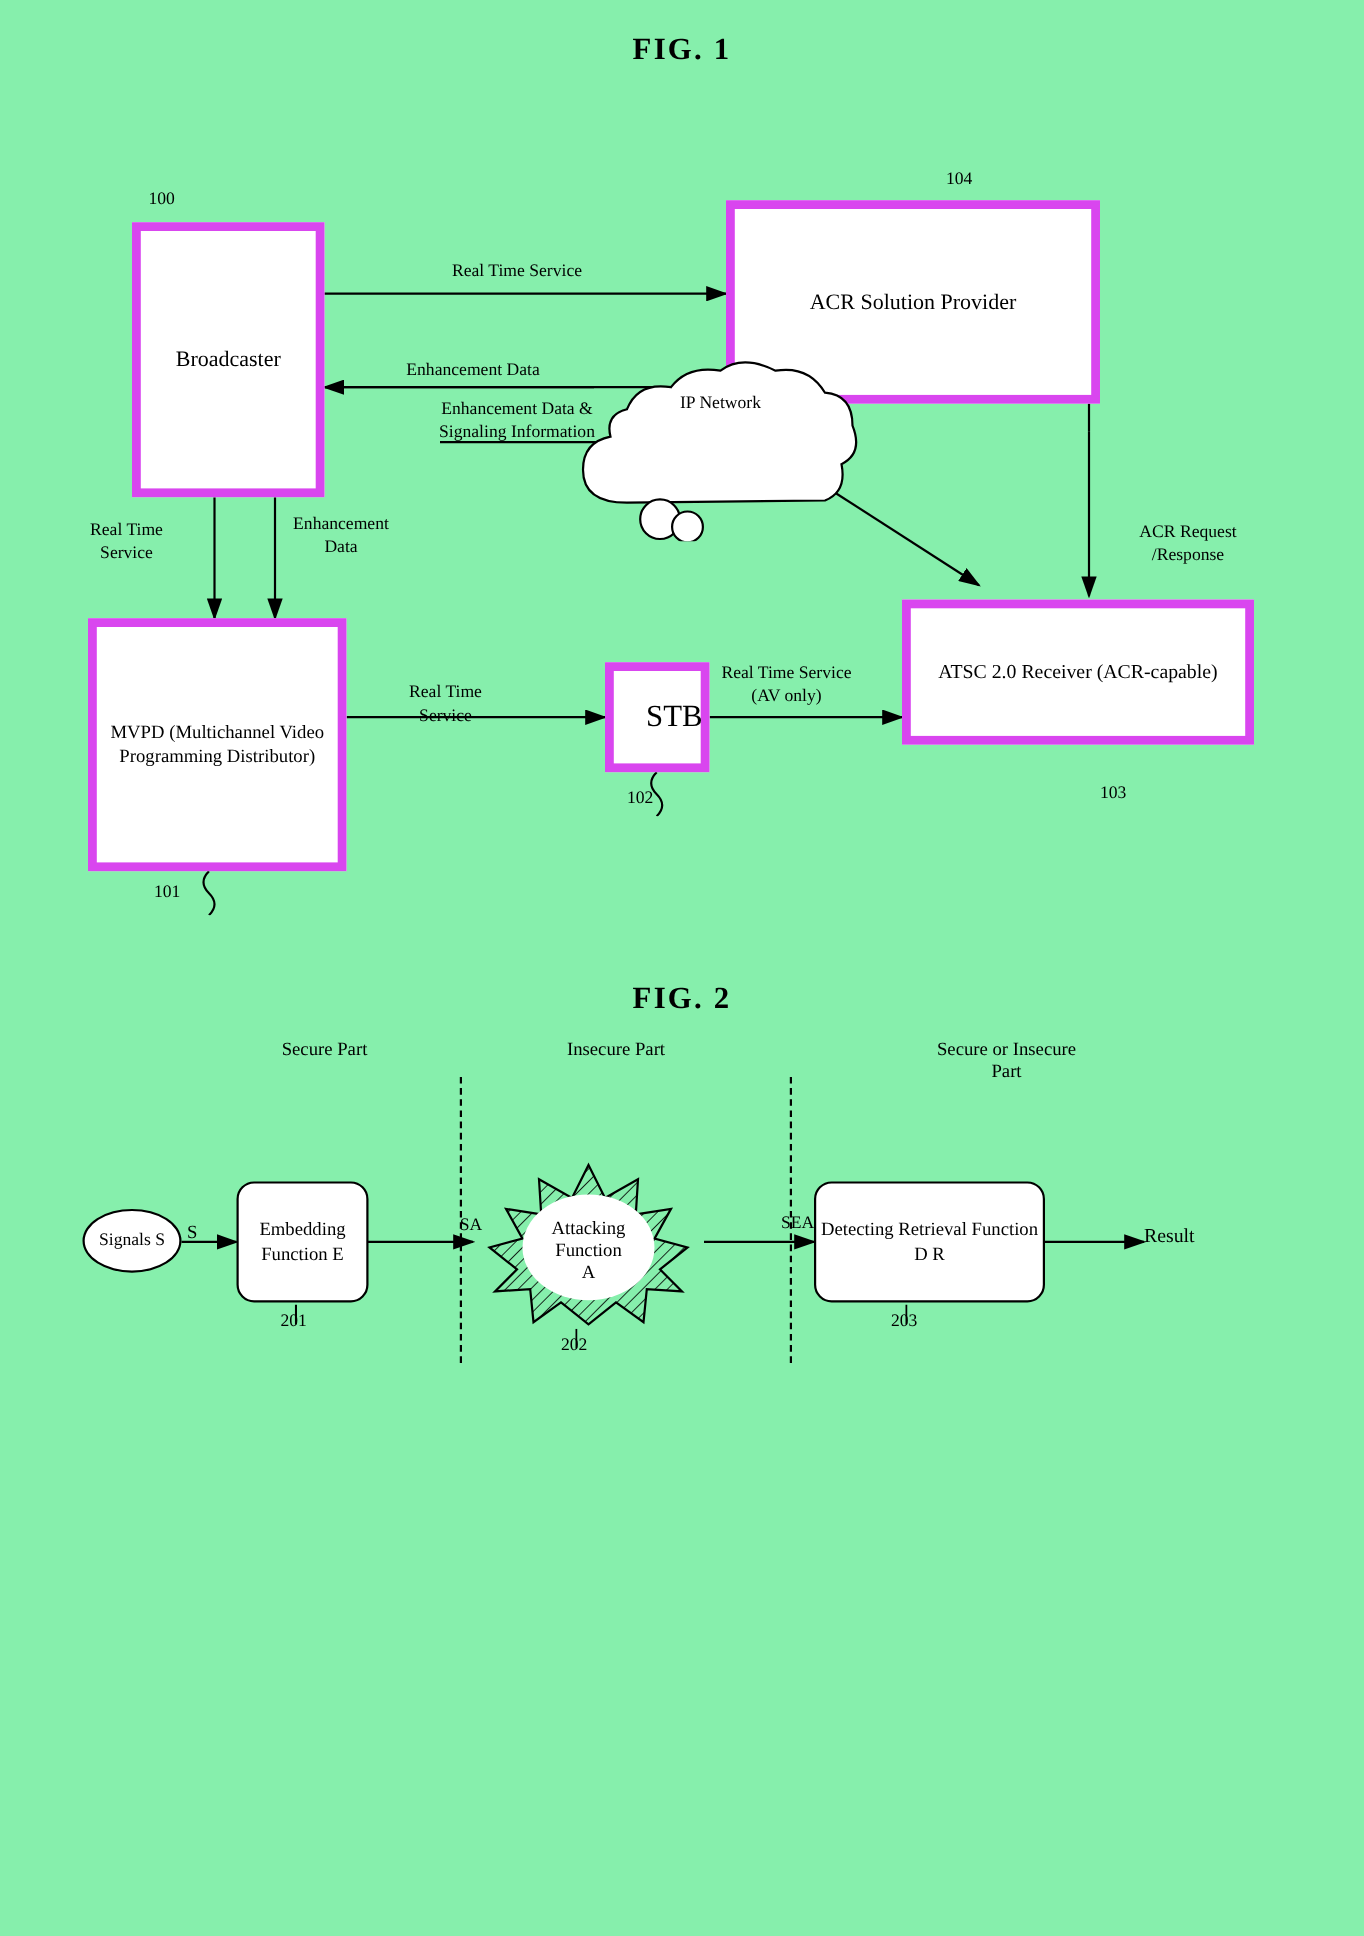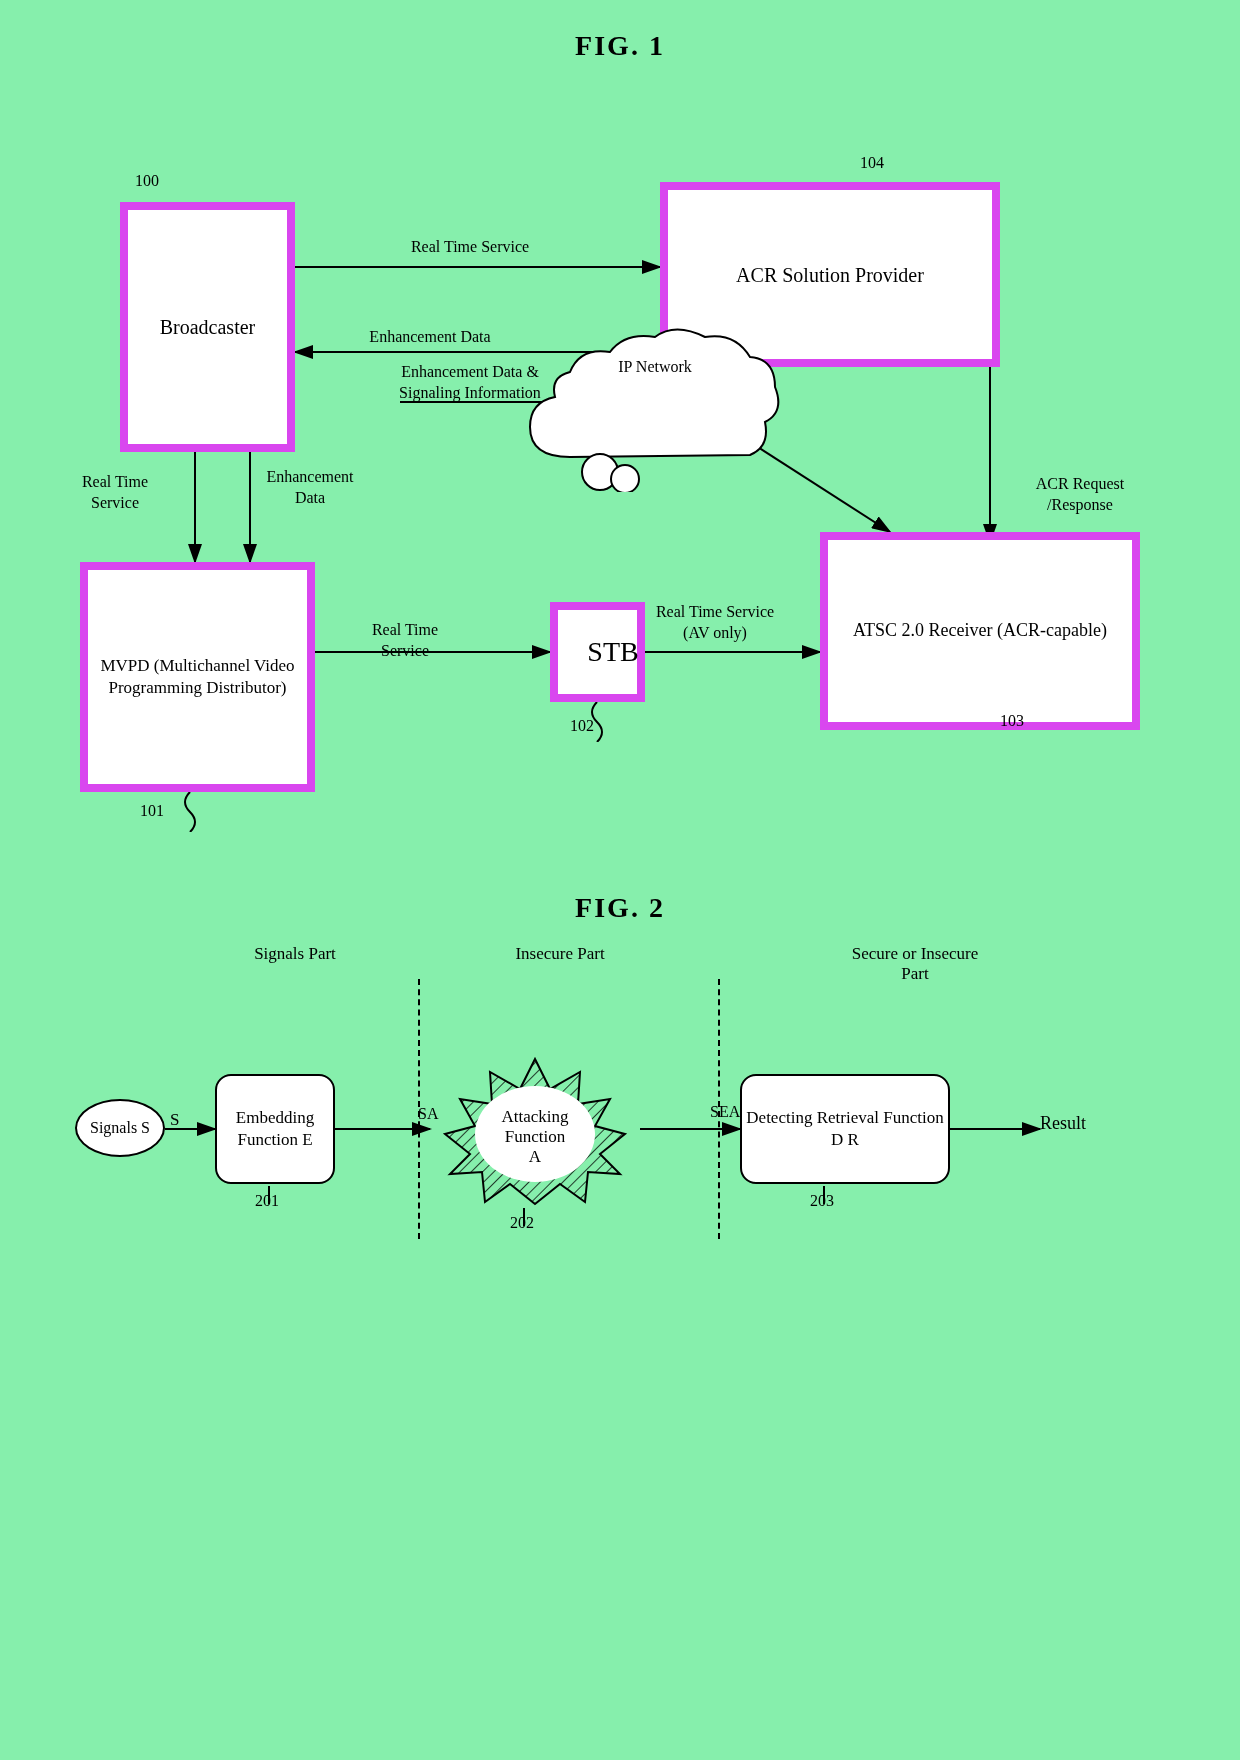--- a/index.html
+++ b/index.html
@@ -190,21 +190,21 @@
     <div class="num-label" style="left:550px; top:645px;">102</div>
 
     <svg style="position:absolute; left:562px; top:630px;" width="30" height="40">
       <path d="M15,0 Q5,10 15,20 Q25,30 15,40" stroke="#000" stroke-width="2" fill="none"></path>
     </svg>
 
     <div class="label" style="left:630px; top:530px; width:130px;">Real Time
 Service
 (AV only)</div>
 
-    <div class="box" style="left:800px; top:460px; width:320px; height:198px; font-size:18px;">ATSC 2.0 Receiver
+    <div class="box" style="left:800px; top:473px; width:320px; height:132px; font-size:18px;">ATSC 2.0 Receiver
 (ACR-capable)</div>
 
     <div class="num-label" style="left:980px; top:640px;">103</div>
 
     <div class="label" style="left:985px; top:390px; width:150px;margin-top:12px;">ACR
 Request
 /Response</div>
 
     <svg style="position:absolute; left:490px; top:245px;" width="280" height="175">
       <path d="M60,140 Q20,140 20,110 Q20,85 45,80 Q40,60 60,55 Q70,30 100,35 Q115,15 145,20 Q165,5 195,20 Q225,15 240,40 Q265,42 265,70 Q275,95 255,105 Q260,130 240,138 Z" stroke="#000" stroke-width="2" fill="#fff"></path>
@@ -219,21 +219,21 @@
 Data &amp;
 Signaling
 Information</div>
 
   </div>
 
   <div class="fig2-title">FIG. 2</div>
 
   <div class="fig2-area">
 
-    <div class="section-label" style="left:210px; top:10px; width:130px;">Signals Part</div>
+    <div class="section-label" style="left:210px; top:10px; width:130px;">Secure Part</div>
     <div class="section-label" style="left:470px; top:10px; width:140px;">Insecure Part</div>
     <div class="section-label" style="left:820px; top:10px; width:150px;">Secure or
 Insecure Part</div>
 
     <div class="dashed-line" style="left:398px; top:45px;"></div>
     <div class="dashed-line" style="left:698px; top:45px;"></div>
 
     <svg class="svg-overlay" viewBox="0 0 1200 380" xmlns="http://www.w3.org/2000/svg">
       <defs>
         <marker id="arr2" markerWidth="10" markerHeight="7" refX="9" refY="3.5" orient="auto">

